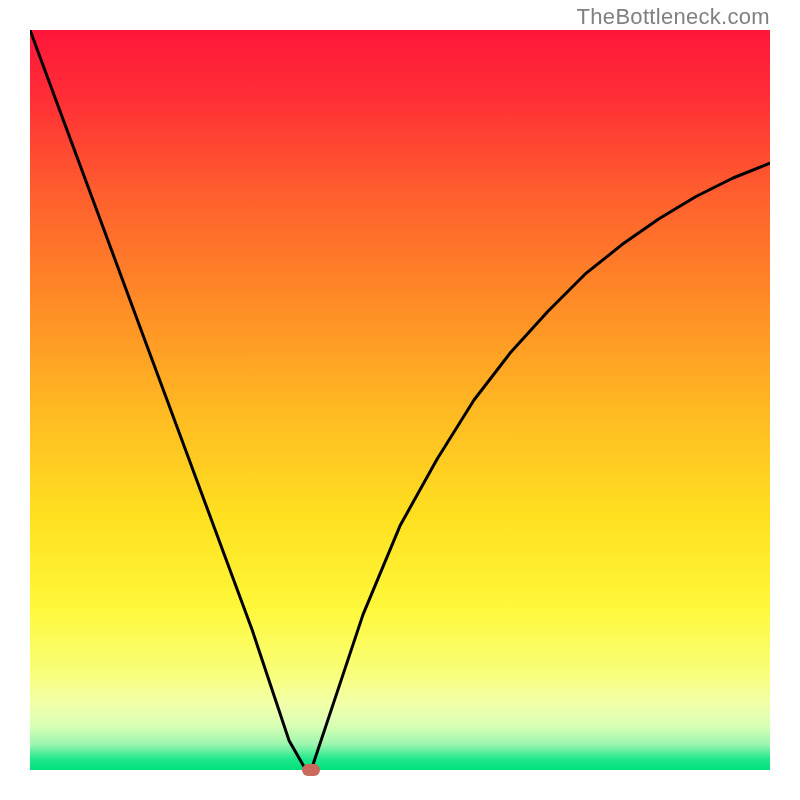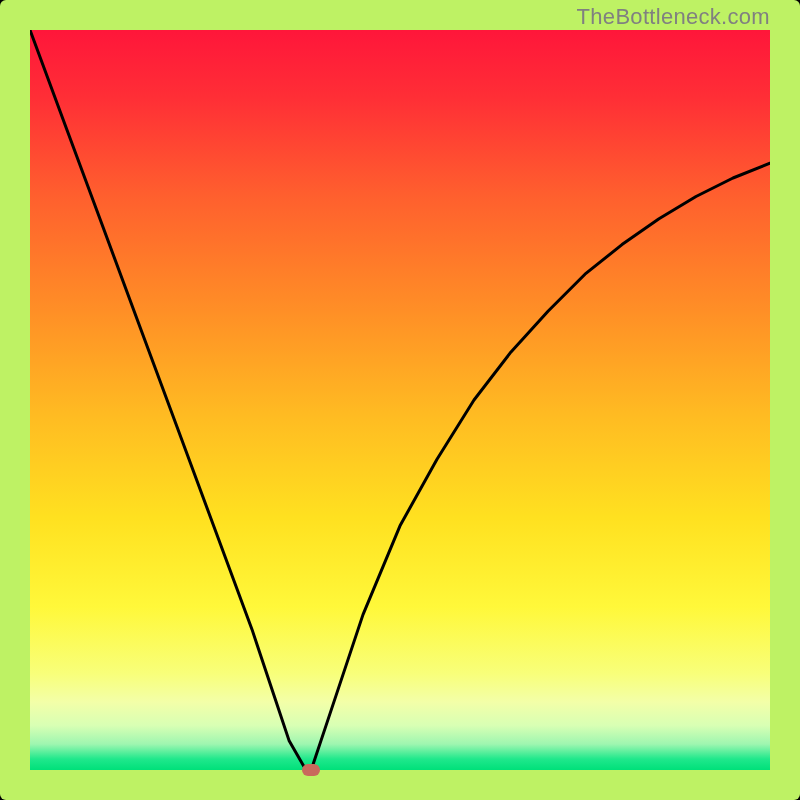--- a/index.html
+++ b/index.html
@@ -1,17 +1,17 @@
 <!DOCTYPE html>
 <html><head>
 <meta charset="utf-8">
 <style>
   * { margin: 0; padding: 0; box-sizing: border-box; }
   body { width: 800px; height: 800px; overflow: hidden; background: #000; font-family: Arial, sans-serif; }
-  .container { position: relative; width: 800px; height: 800px; background: #bef264; border-radius: 6px; }
+  .container { position: relative; width: 800px; height: 800px; background: #ffffff; }
   .plot-area {
     position: absolute;
     left: 30px;
     top: 30px;
     width: 740px;
     height: 740px;
   }
   .gradient-bg {
     position: absolute;
     left: 0;

